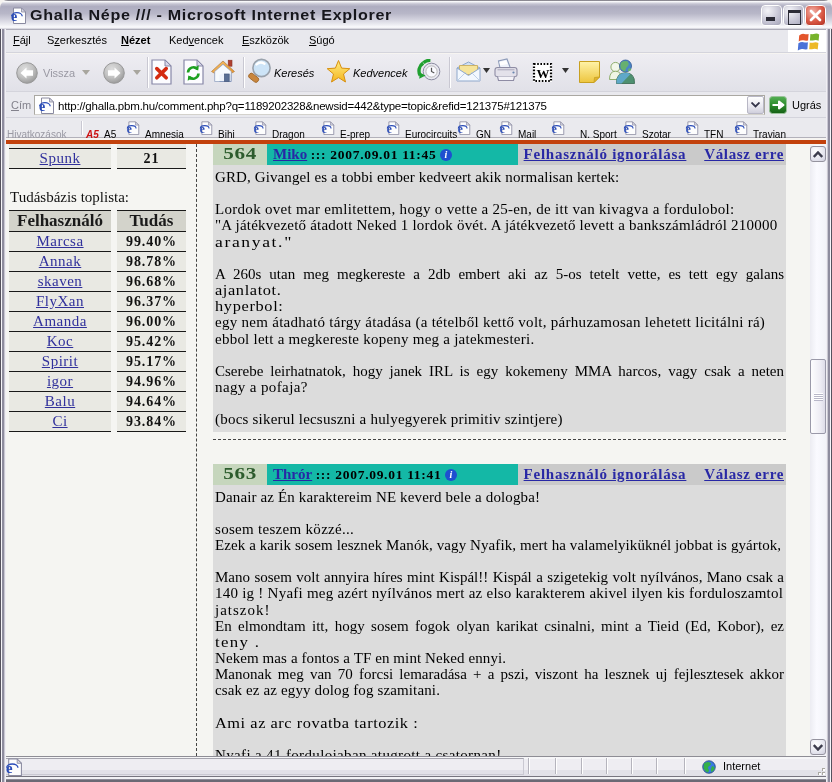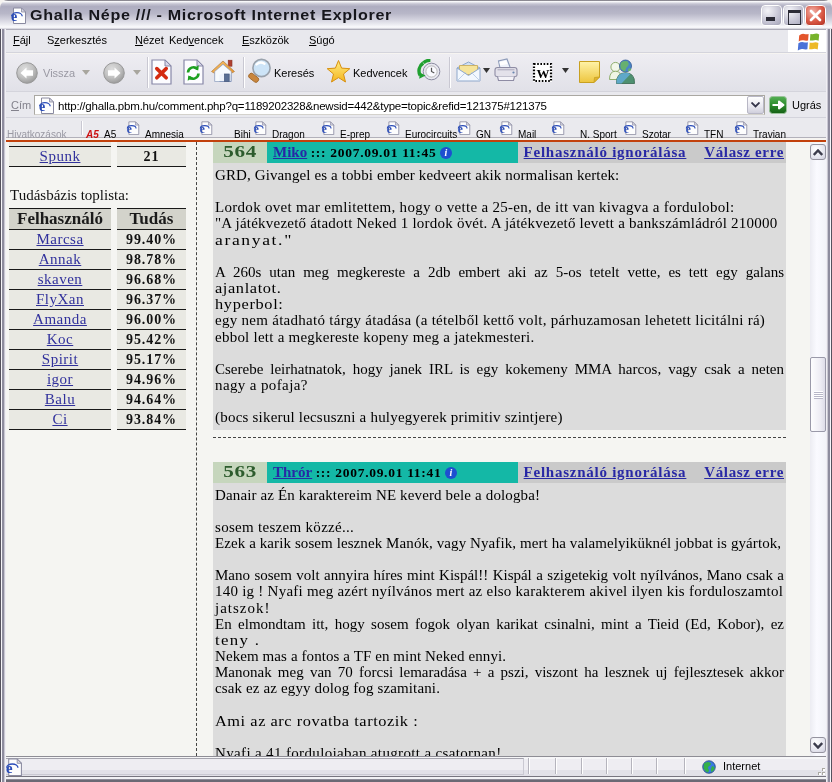--- a/index.html
+++ b/index.html
@@ -30,40 +30,40 @@
 
 
 #menubar { position:absolute; left:3px; top:30px; width:826px; height:23px; background:#e8e8ed; border-bottom:1px solid #d4d4dc; }
 #menubar .mi { position:absolute; top:4px; font-size:11px; color:#000; }
 #winlogo { position:absolute; right:2px; top:0px; width:39px; height:22px; background:#fff; }
 
 
 #toolbar { position:absolute; left:3px; top:54px; width:826px; height:38px; background:linear-gradient(#eeedf2,#e1e1e8); border-bottom:1px solid #d4d4dc; }
 .tsep { position:absolute; top:3px; width:2px; height:31px; background:linear-gradient(90deg,#c9c8d2 0 1px,#ffffff 1px 2px); }
 .tbtxt { position:absolute; font-size:11px; color:#9a99a3; }
-.tbtxt2 { position:absolute; font-size:11px; color:#000; }
+.tbtxt2 { position:absolute; font-size:11px; color:#000;font-style:italic; }
 .chev { position:absolute; }
 
 
 #addrbar { position:absolute; left:3px; top:92px; width:826px; height:26px; background:#e9e9ee; border-bottom:1px solid #d4d4dc; }
 #addrlabel { position:absolute; left:8px; top:7px; font-size:11px; color:#83828c; }
 #addrlabel u { text-decoration:underline; }
 #addrinput { position:absolute; left:31px; top:3px; width:731px; height:20px; background:#fff; border:1px solid #aaa8a2; border-bottom-color:#d4d2cc; }
 #addrtext { position:absolute; left:23px; top:3.5px; font-size:11.5px; color:#000; white-space:nowrap; letter-spacing:-0.2px; }
 #addrdrop { position:absolute; right:0px; top:0px; width:17px; height:18px; background:linear-gradient(#fefefe,#e8e7ef 60%,#d0cfdc); border:1px solid #b8b7c5; border-radius:2px; }
 #gobtn { position:absolute; left:766px; top:4px; width:18px; height:18px; }
 #gotext { position:absolute; left:789px; top:7px; font-size:11px; color:#000; }
 
 
 #linksbar { position:absolute; left:3px; top:118px; width:826px; height:20px; background:#eaeaee; border-bottom:1px solid #b2b1ba; }
 #linksbar .lk { position:absolute; top:11px; font-size:10px; color:#000; white-space:nowrap; }
 #linksbar .gr { color:#9a99a3; }
 
 
-#content { position:absolute; left:5px; top:140px; width:822px; height:616px; background:#f5f5f2; border-top:2px solid #c2410c; overflow:hidden;
+#content { position:absolute; left:5px; top:140px; width:822px; height:616px; background:#f5f5f2; border-top:4px solid #c2410c; overflow:hidden;
   font-family:"Liberation Serif", serif; }
 #sidebar { position:absolute; left:0px; top:0px; width:192px; height:100%; border-right:1px dashed #444; }
 .sbtable { position:absolute; left:-2px; border-collapse:separate; border-spacing:6px 0; font-family:"Liberation Serif", serif; }
 .sbtable td { border-bottom:1px solid #191919; text-align:center; font-size:15px; height:20px; background:#e9e9e3; }
 .sbtable .hdr td { background:#d3d3cb; font-weight:bold; color:#1a1a1a; font-size:17px; border-top:1px solid #191919; }
 .sbtable a { color:#31319c; letter-spacing:0.5px; }
 .sbtable .pct { font-weight:bold; font-size:14px; color:#111; letter-spacing:0.9px; }
 #toplista { position:absolute; left:5px; top:45px; font-size:15px; color:#111; }
 
 #main { position:absolute; left:208px; top:0; width:573px; }
@@ -145,21 +145,21 @@
   <div class="tbtn" id="btn-max"></div>
   <div class="tbtn" id="btn-close">
       <svg width="19" height="19" viewBox="0 0 19 19">
         <path d="M5 5 L14 14 M14 5 L5 14" stroke="#fff" stroke-width="2.7" stroke-linecap="round"></path>
       </svg>
     </div>
 </div>
 <div id="menubar">
   <span class="mi" style="left:10px;"><u>F</u>ájl</span>
     <span class="mi" style="left:44px;">S<u>z</u>erkesztés</span>
-    <span class="mi" style="left:132px;"><u>N</u>ézet</span>
+    <span class="mi" style="left:118px;font-weight:bold;"><u>N</u>ézet</span>
     <span class="mi" style="left:166px;">Ked<u>v</u>encek</span>
     <span class="mi" style="left:239px;"><u>E</u>szközök</span>
     <span class="mi" style="left:306px;"><u>S</u>úgó</span>
   <div id="winlogo">
     <svg width="39" height="22" viewBox="0 0 39 22">
       <path d="M11.2 5.6 Q13.5 3.4 16.2 4 Q18.6 4.5 20.6 4.1 L20.1 10.5 Q17.8 10.9 15.5 10.3 Q13.2 9.8 10.7 11.4 Z" fill="#e3552c"></path>
       <path d="M22.4 4 Q24.8 4.4 27 3.8 Q29.2 3.2 31.2 4.6 L30.6 10.8 Q28.4 9.7 26.2 10.2 Q24 10.7 21.9 10.4 Z" fill="#77b32a"></path>
       <path d="M10.4 13.2 Q13 11.7 15.4 12.2 Q17.8 12.7 19.9 12.3 L19.4 19.3 Q17 19.7 14.8 19.1 Q12.4 18.5 9.8 20.6 Z" fill="#4a72d8"></path>
       <path d="M21.7 12.5 Q23.9 12.9 26.1 12.4 Q28.3 11.9 30.4 12.9 L29.7 19.6 Q27.5 18.5 25.4 18.9 Q23.2 19.4 21.2 19.2 Z" fill="#edb926"></path>
     </svg>
@@ -285,21 +285,21 @@
   <span style="position:absolute;left:78px;top:3px;width:2px;height:14px;background:linear-gradient(90deg,#c9c8d2 0 1px,#fff 1px 2px);"></span>
     <span class="lk" style="left:83px;color:#cc1111;font-weight:bold;font-style:italic;">A5</span>
   <span class="lk" style="left:101px;">A5</span>
   <svg class="abs" style="left:123px;top:3px;" width="14" height="14" viewBox="0 0 17 17">
       <use href="#iepage"></use>
     </svg>
   <span class="lk" style="left:142px;">Amnesia</span>
   <svg class="abs" style="left:196px;top:3px;" width="14" height="14" viewBox="0 0 17 17">
       <use href="#iepage"></use>
     </svg>
-  <span class="lk" style="left:215px;margin-left:16px;">Bihi</span>
+  <span class="lk" style="left:215px;">Bihi</span>
   <svg class="abs" style="left:250px;top:3px;" width="14" height="14" viewBox="0 0 17 17">
       <use href="#iepage"></use>
     </svg>
   <span class="lk" style="left:269px;">Dragon</span>
   <svg class="abs" style="left:318px;top:3px;" width="14" height="14" viewBox="0 0 17 17">
       <use href="#iepage"></use>
     </svg>
   <span class="lk" style="left:337px;">E-prep</span>
   <svg class="abs" style="left:383px;top:3px;" width="14" height="14" viewBox="0 0 17 17">
       <use href="#iepage"></use>

